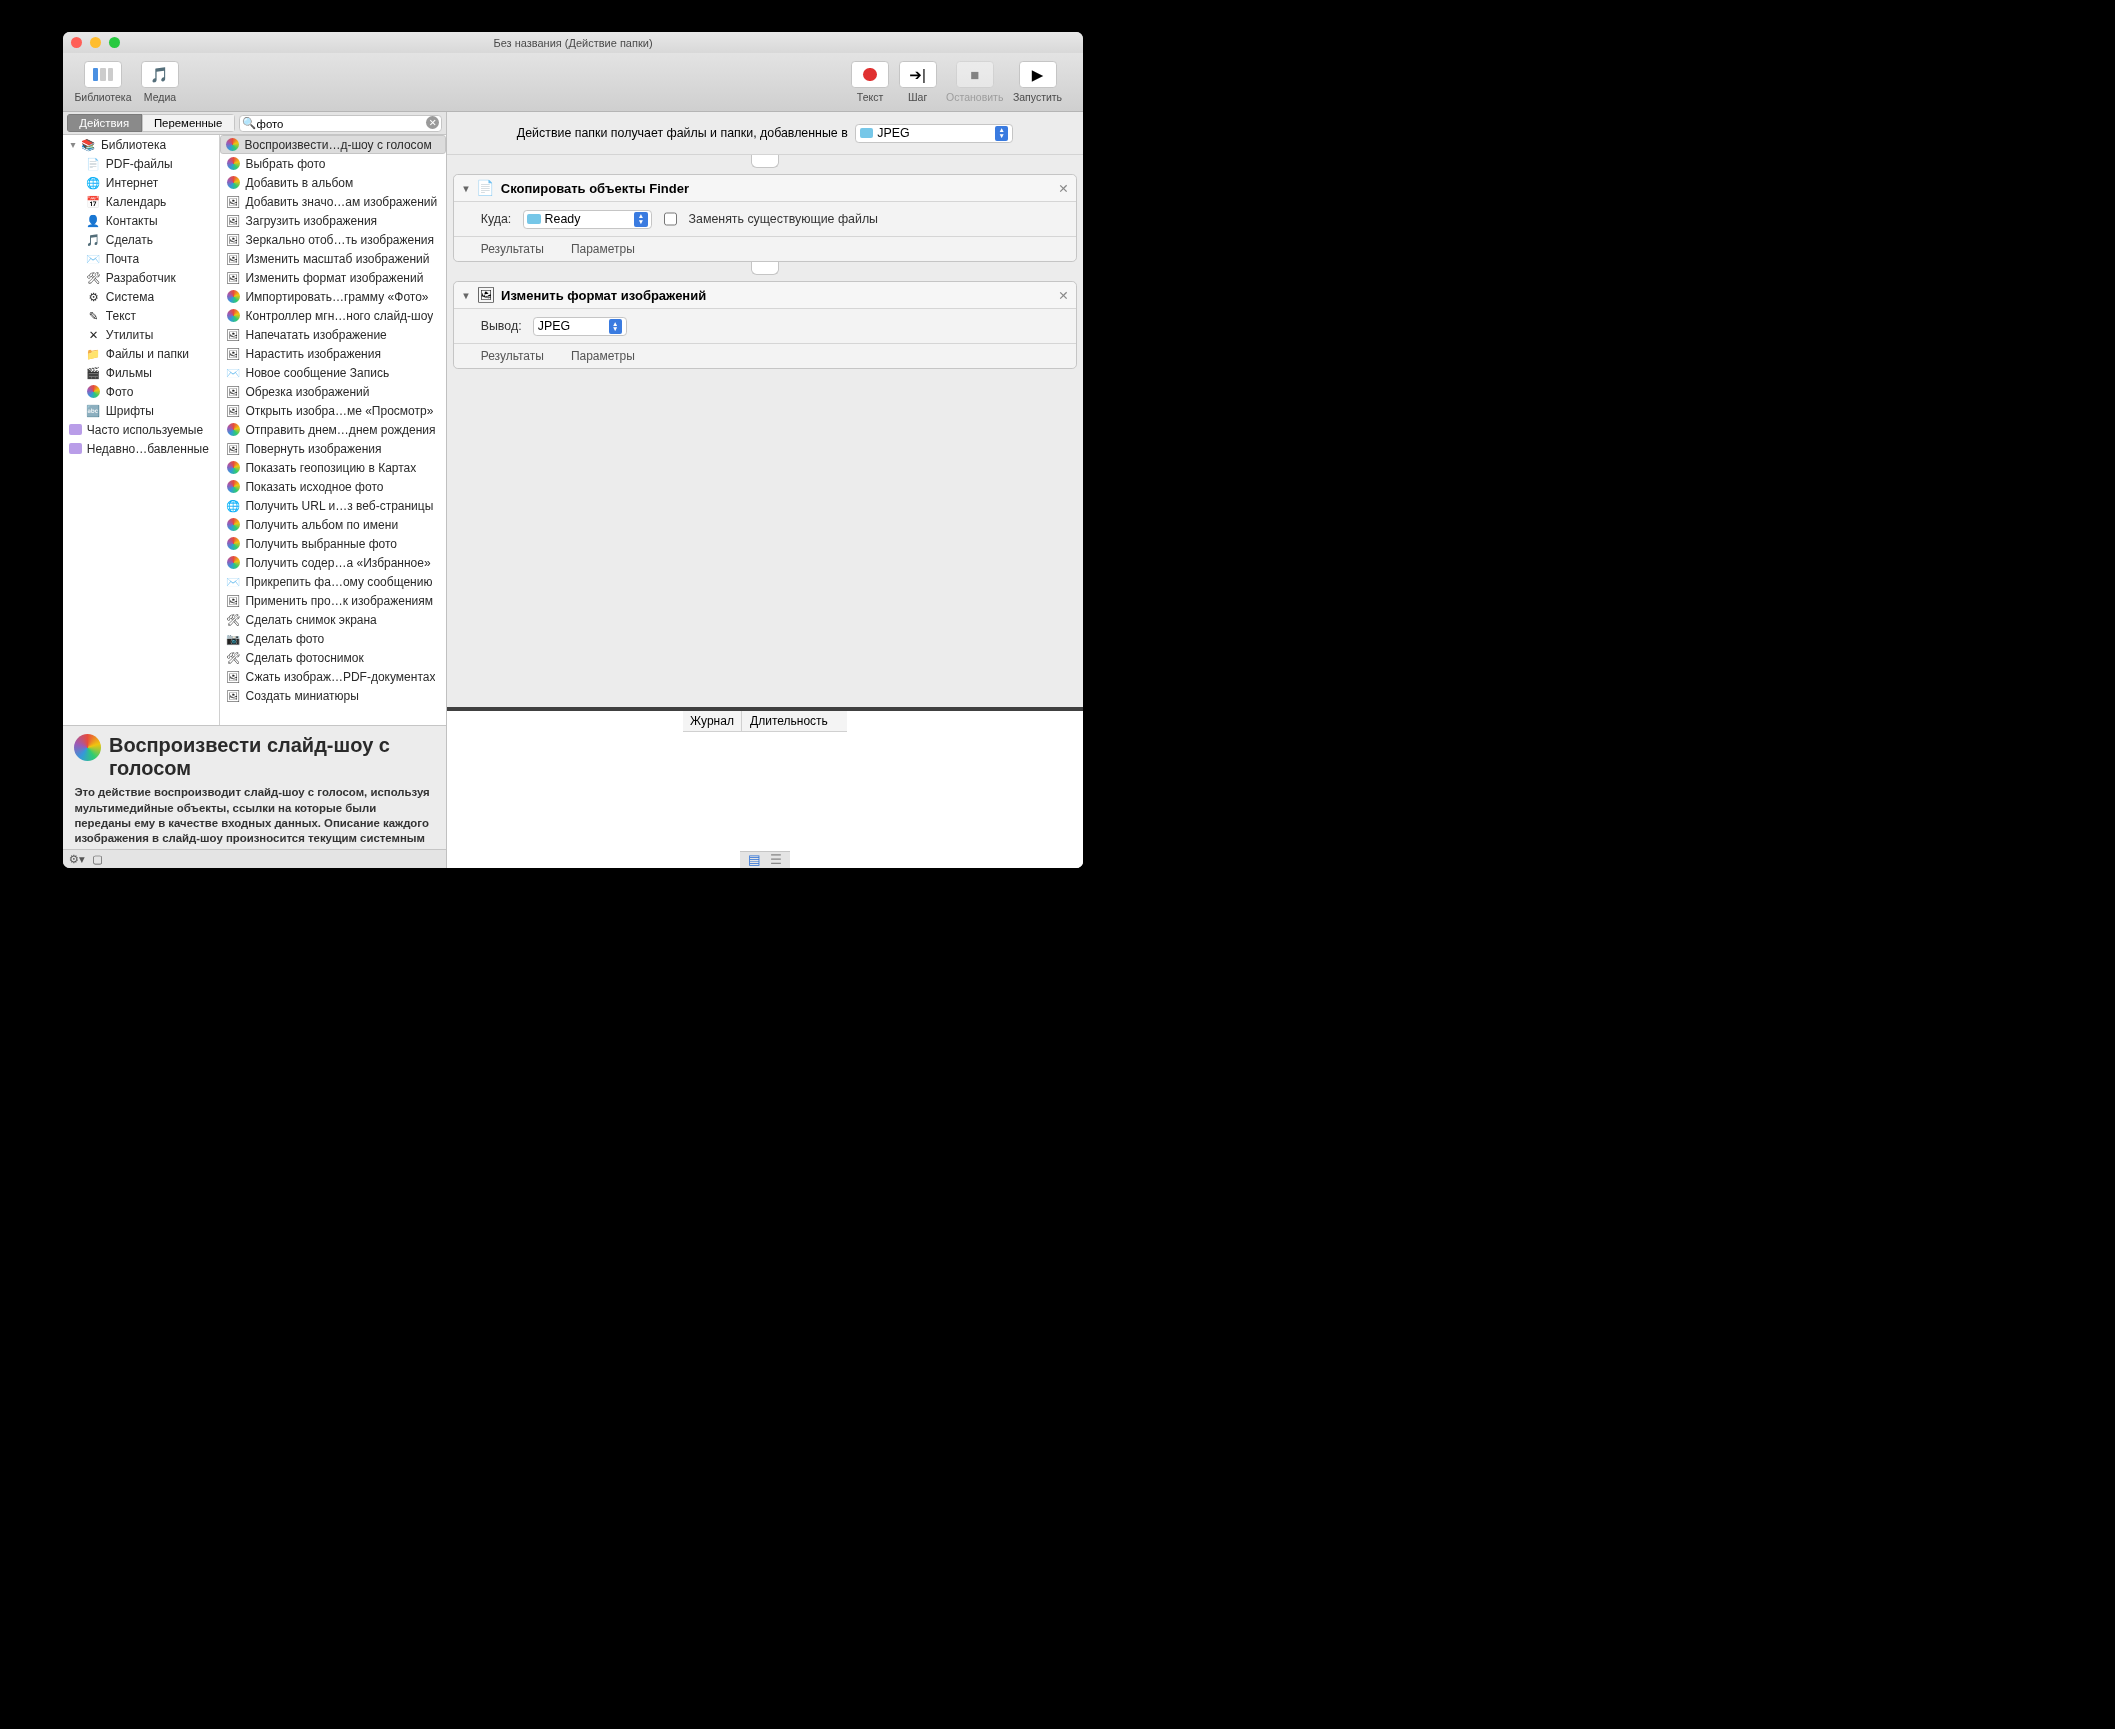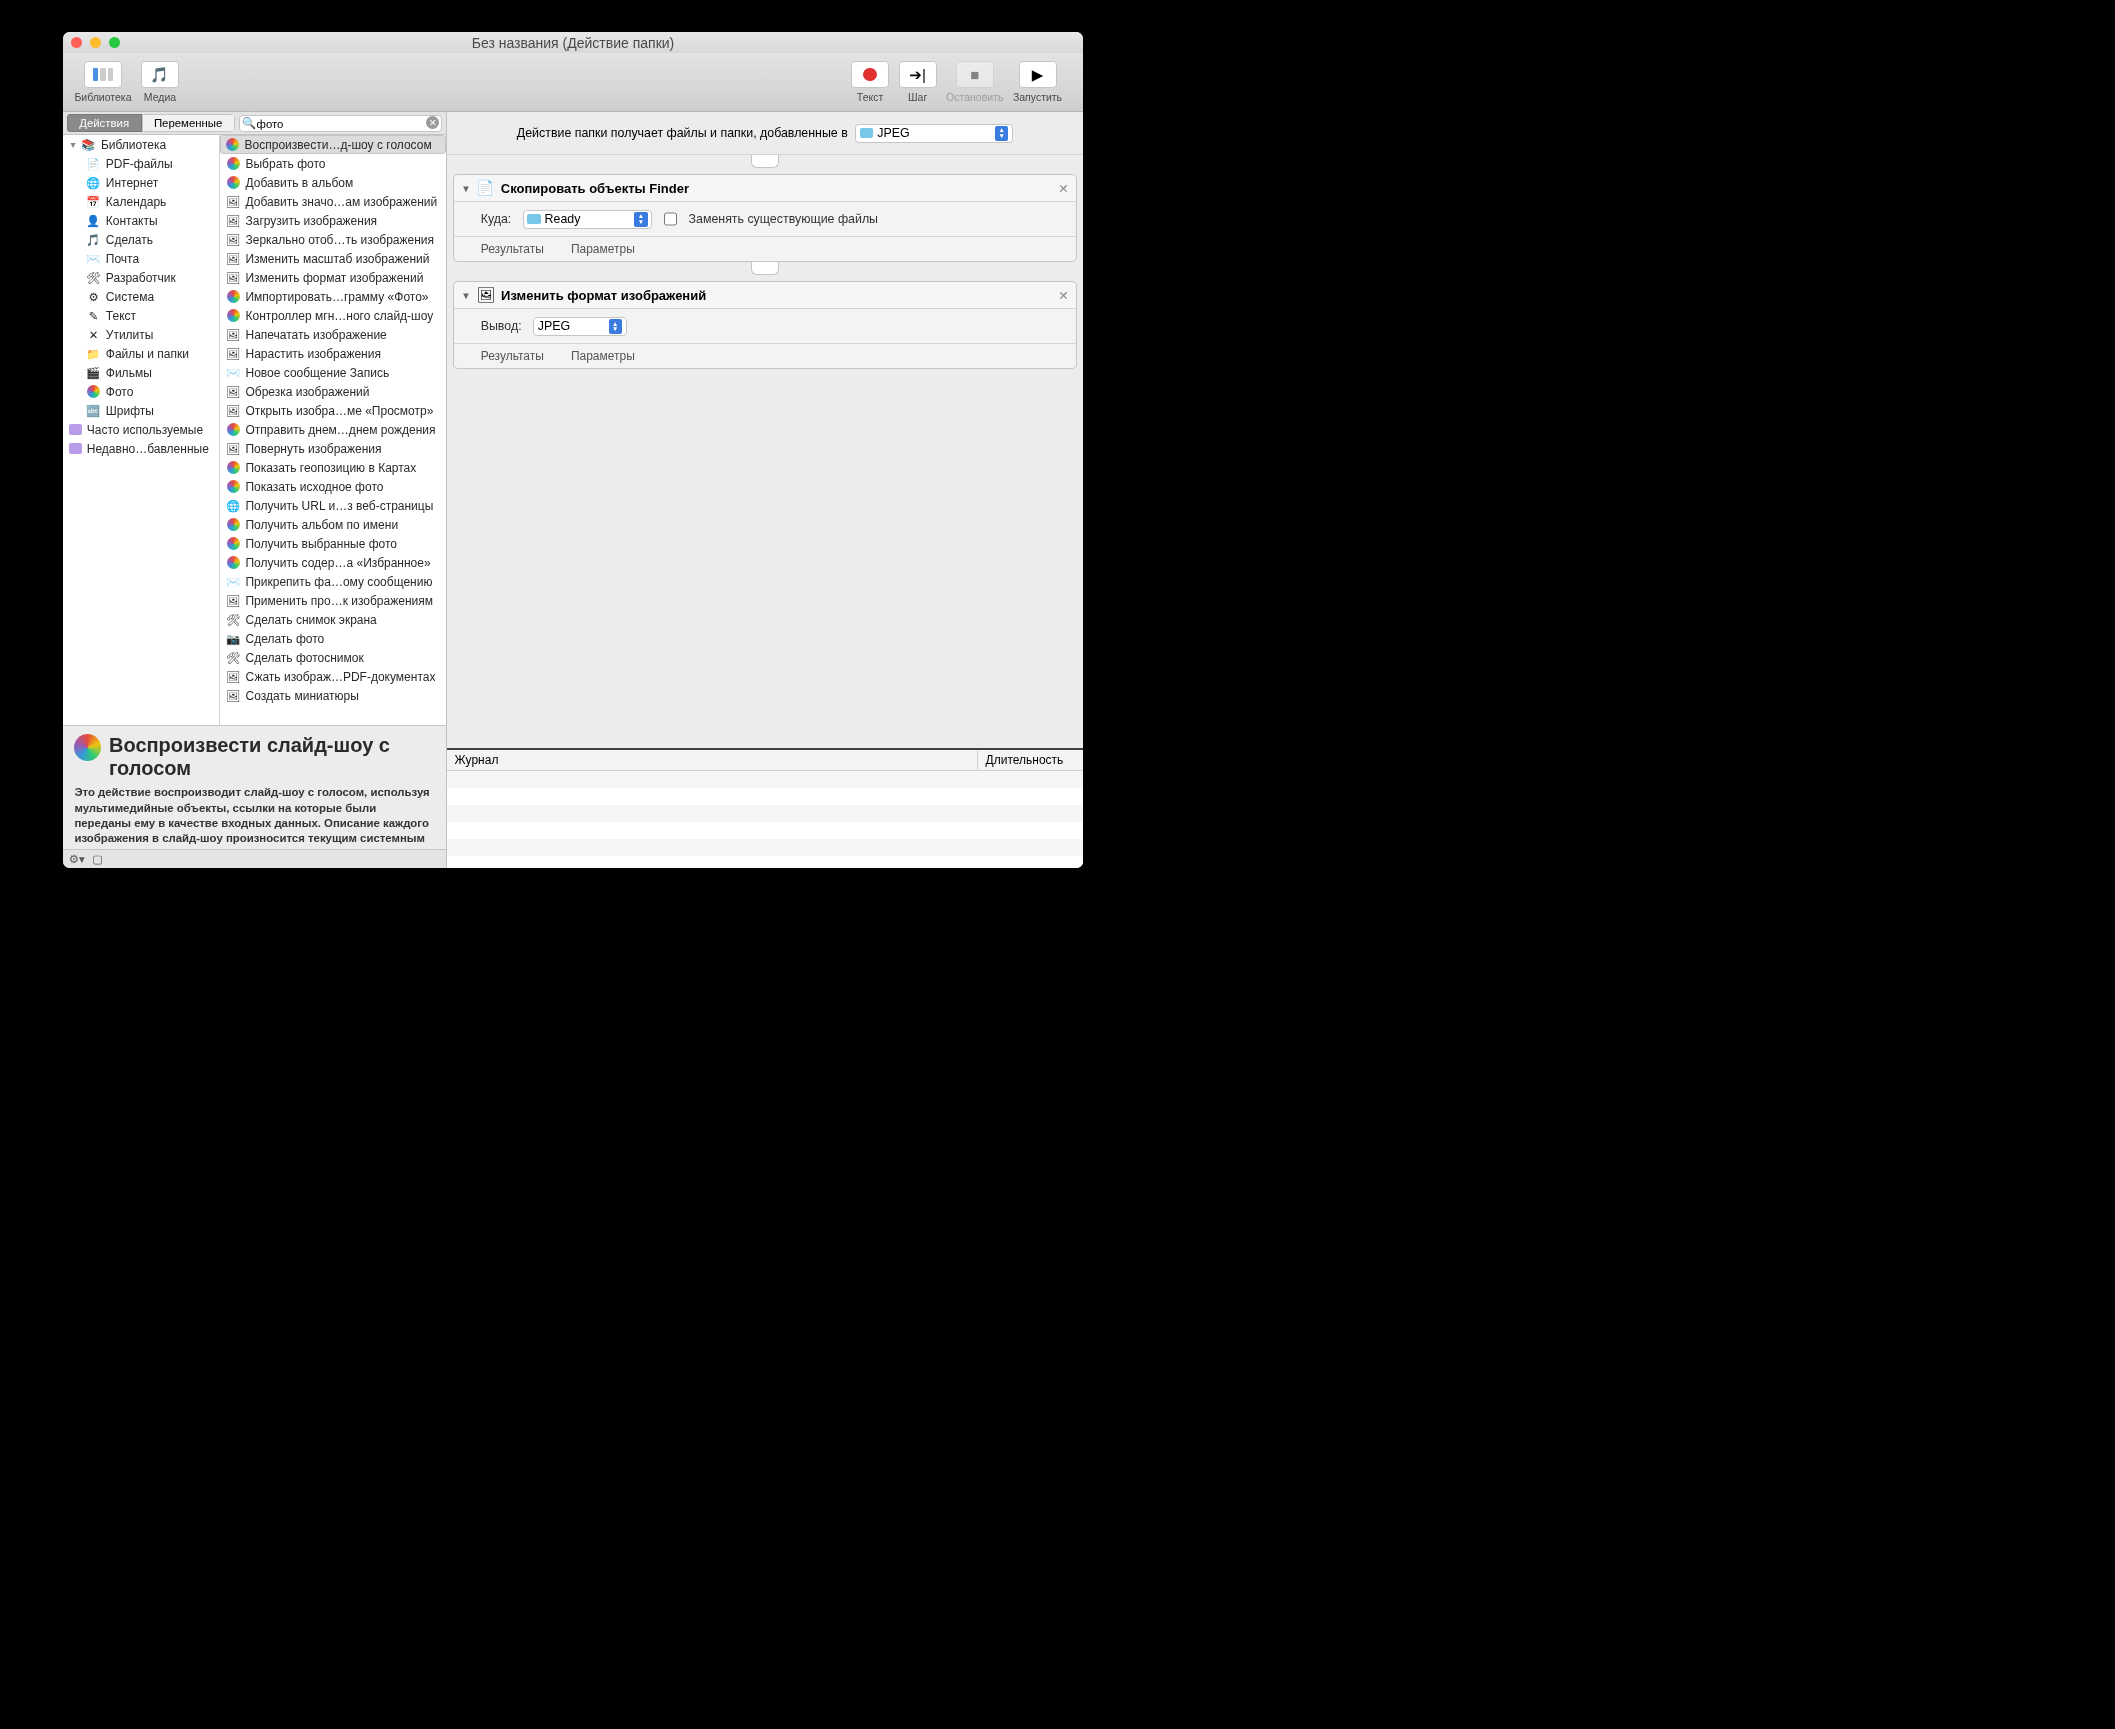--- a/index.html
+++ b/index.html
@@ -4,21 +4,21 @@
 <style>
 * { margin: 0; padding: 0; box-sizing: border-box; font-family: -apple-system, "Helvetica Neue", Arial, sans-serif; }
 body { background: #000; width: 1145px; height: 936px; position: relative; overflow: hidden; }
 .window { position: absolute; left: 63px; top: 32px; width: 1020px; height: 836px; background: #ececec; border-radius: 6.7px; box-shadow: 0 19px 57px rgba(0,0,0,.5); overflow: hidden; display: flex; flex-direction: column; }
 
 
 .titlebar { height: 21px; background: linear-gradient(#e8e8e8,#d8d8d8); display: flex; align-items: center; padding: 0 7.6px; position: relative; }
 .traffic { display: flex; gap: 7.6px; }
 .tl { width: 11.4px; height: 11.4px; border-radius: 50%; }
 .tl.r{ background: #ff5f57; } .tl.y{ background: #ffbd2e; } .tl.g{ background: #28c940; }
-.title { position: absolute; left: 0; right: 0; text-align: center; font-size: 14px; color: #4a4a4a; font-weight: 400; }
+.title { position: absolute; left: 0; right: 0; text-align: center; font-size: 11px; color: #4a4a4a; font-weight: 400; }
 
 
 .toolbar { height: 59px; background: linear-gradient(#e3e3e3,#cfcfcf); border-bottom: 1px solid #b5b5b5; display: flex; align-items: center; padding: 0 11.4px; }
 .tbbtn { display: flex; flex-direction: column; align-items: center; margin-right: 9.5px; }
 .tbbtn .ico { width: 38px; height: 27px; background: #fff; border: 1px solid #c5c5c5; border-radius: 3.8px; display: flex; align-items: center; justify-content: center; }
 .tbbtn .lbl { font-size: 10.5px; color: #4a4a4a; margin-top: 2.9px; }
 .tbspacer { flex: 1; }
 
 
 .libico { display:flex; gap:1.9px; }
@@ -73,21 +73,21 @@
 .action { margin: 0 5.7px 0 5.7px; background: #f3f3f3; border: 1px solid #c5c5c5; border-radius: 4.8px; }
 .ahdr { height: 27px; display: flex; align-items: center; padding: 0 7.6px; gap: 5.7px; border-bottom: 1px solid #d5d5d5; background:#f6f6f6; border-radius:4.8px 4.8px 0 0;}
 .ahdr .tri { color: #666; font-size: 9.5px; }
 .ahdr .ttl { font-weight: 700; font-size: 13px; }
 .ahdr .close { margin-left: auto; color: #888; font-size: 12.4px; }
 .abody { padding: 7.6px 27px; display: flex; align-items: center; gap: 11.4px; font-size: 12.4px; }
 .abody label { color: #333; }
 .afoot { height: 25px; border-top: 1px solid #d5d5d5; display: flex; align-items: center; padding: 0 27px; gap: 27px; font-size: 12px; color: #555; }
 
 
-.logarea { height: 120px; border-top: 2px solid #404040; background: #fff; display: flex; flex-direction: column; }
+.logarea { height: 161px; border-top: 4px solid #404040; background: #fff; display: flex; flex-direction: column; align-items: center; }
 .loghdr { height: 21px; display: flex; border-bottom: 1px solid #d0d0d0; background: #f4f4f4; }
 .loghdr .c1 { flex: 1; padding: 2.9px 7.6px; font-size: 12px; border-right: 1px solid #d0d0d0; }
 .loghdr .c2 { width: 105px; padding: 2.9px 7.6px; font-size: 12px; }
 .logbody { flex:1; }
 .logbody .row { height: 17px; }
 .logbody .row:nth-child(odd){ background:#f4f6f8; }
 .logfoot { height: 21px; border-top: 1px solid #c5c5c5; background: #e4e4e4; display: flex; align-items: center; padding: 0 7.6px; gap: 9.5px; color:#3a7be0; font-size:13.3px; }
 
 .recdot{ width:13.3px; height:13.3px; border-radius:50%; background:#e03030; }
 select, .sel { height:19px; background:#fff; border:1px solid #c5c5c5; border-radius:2.9px; font-size:12px; padding:0 3.8px; }

